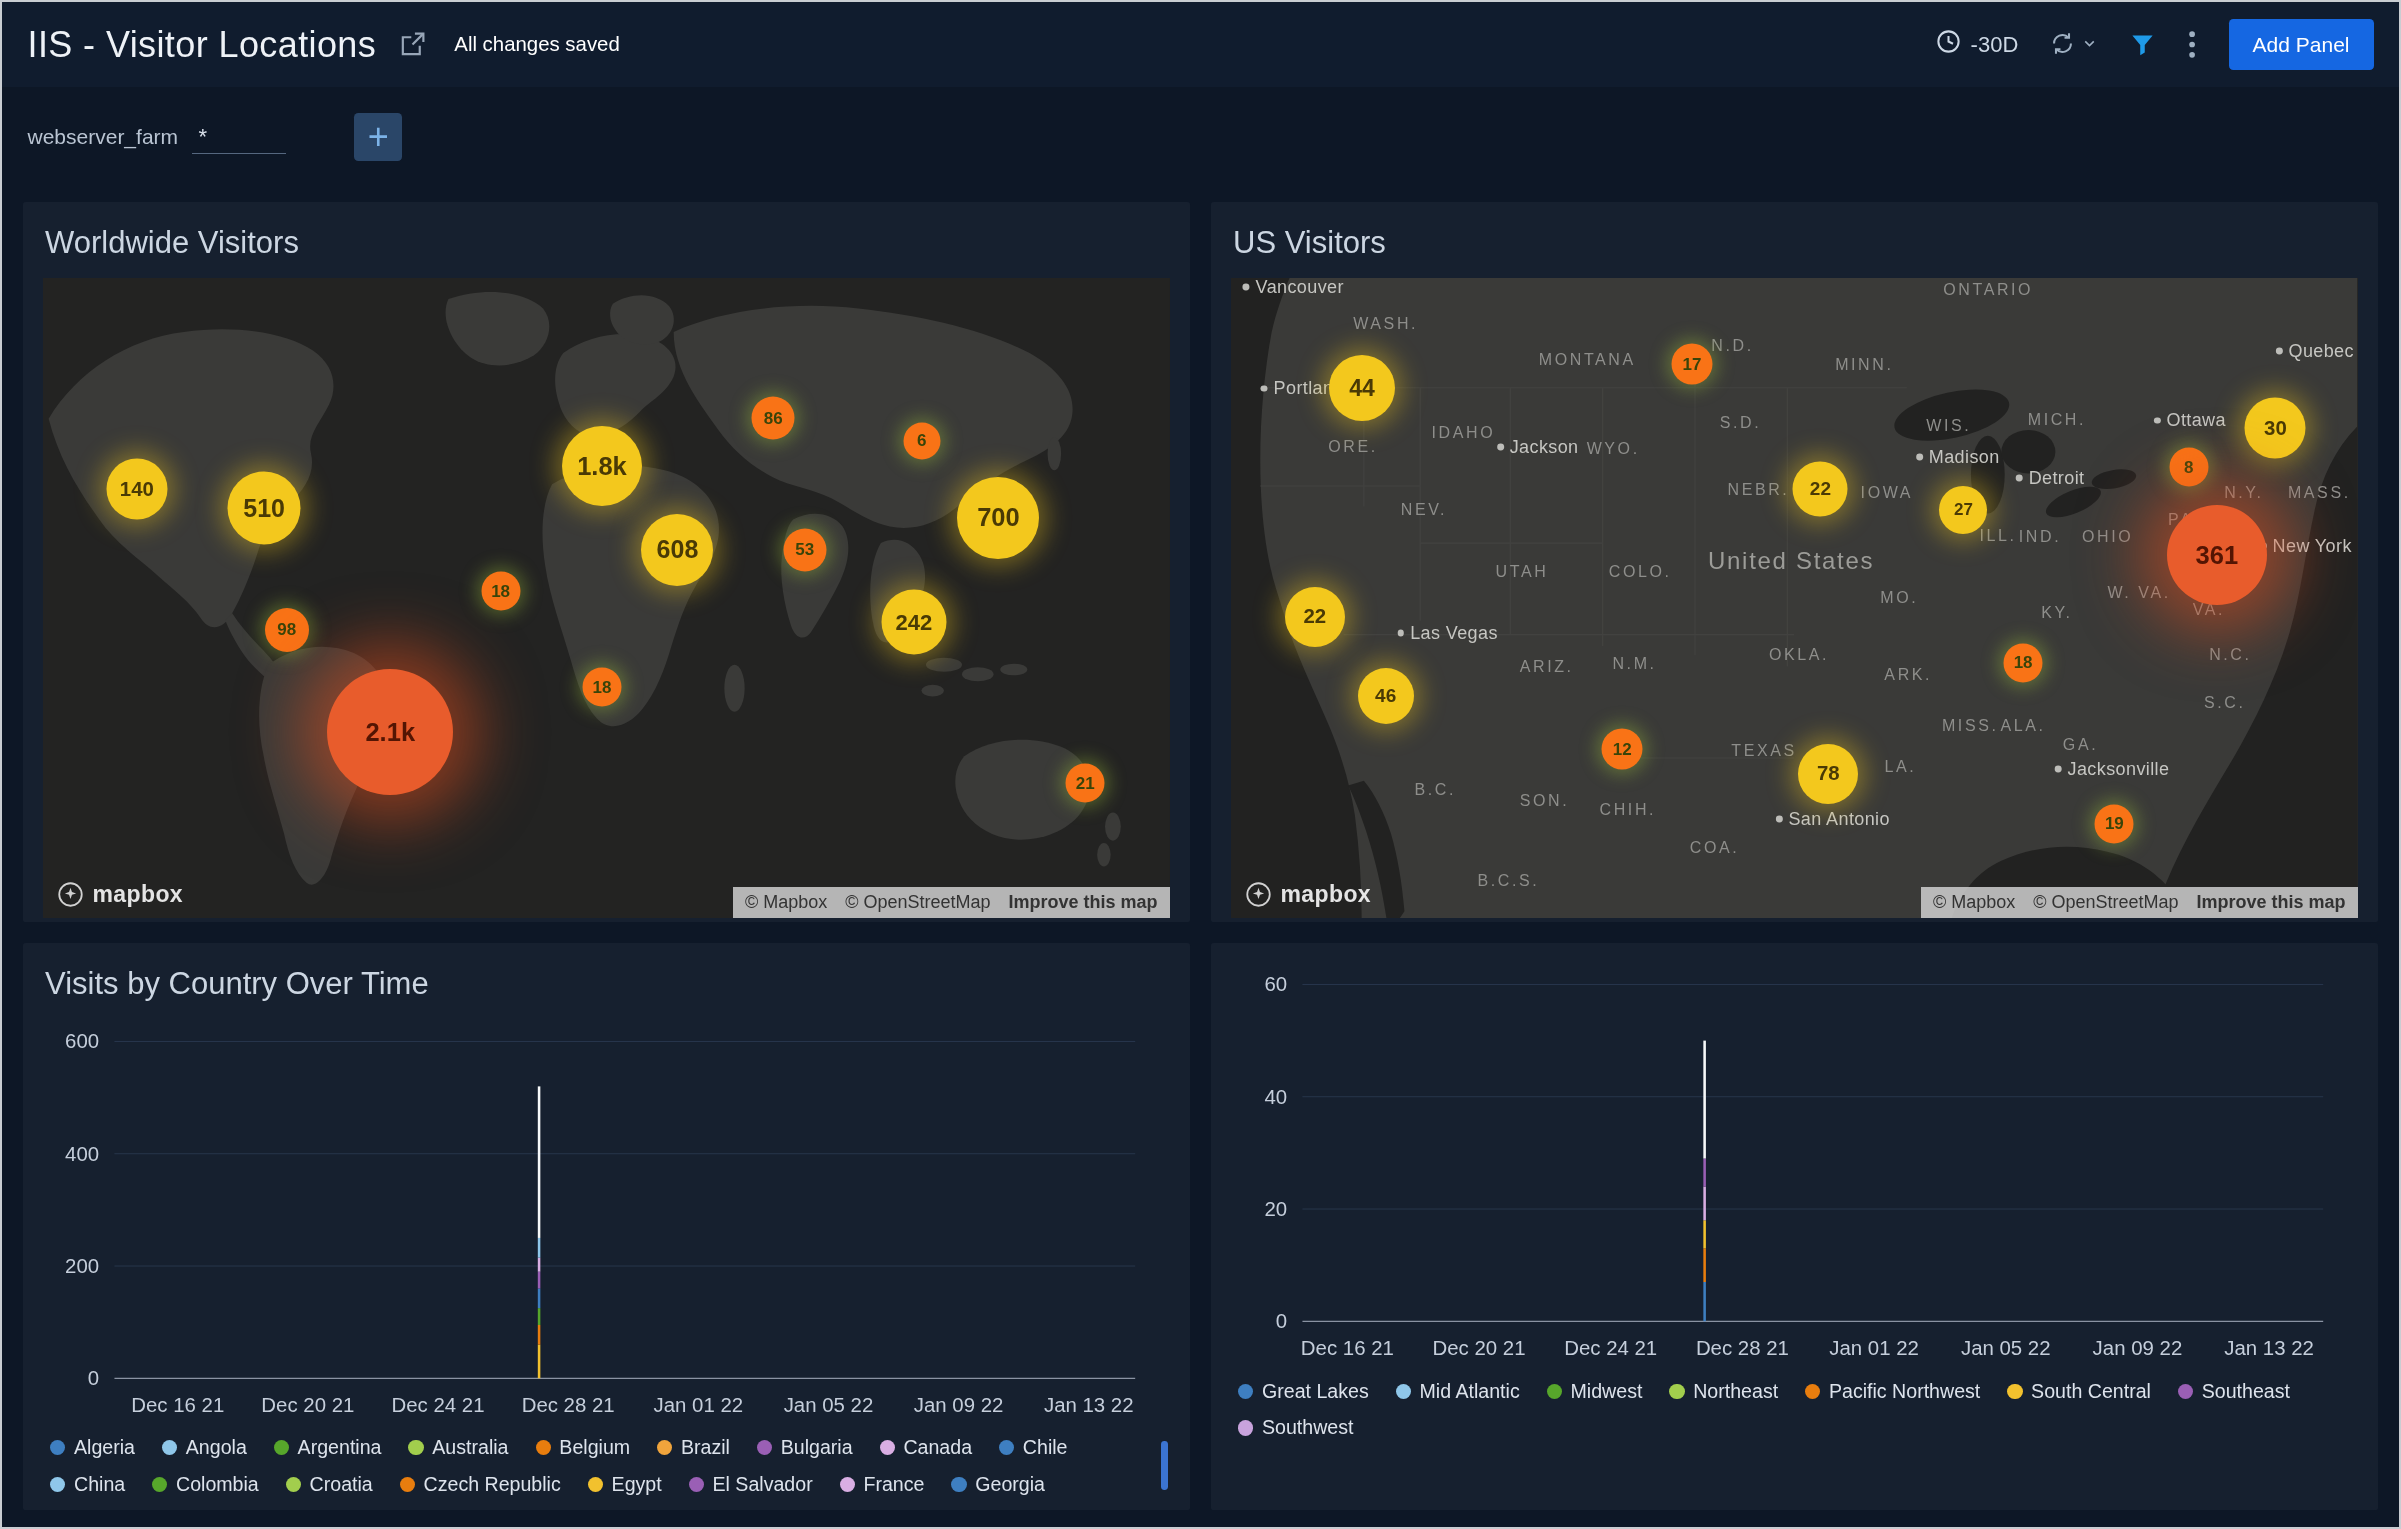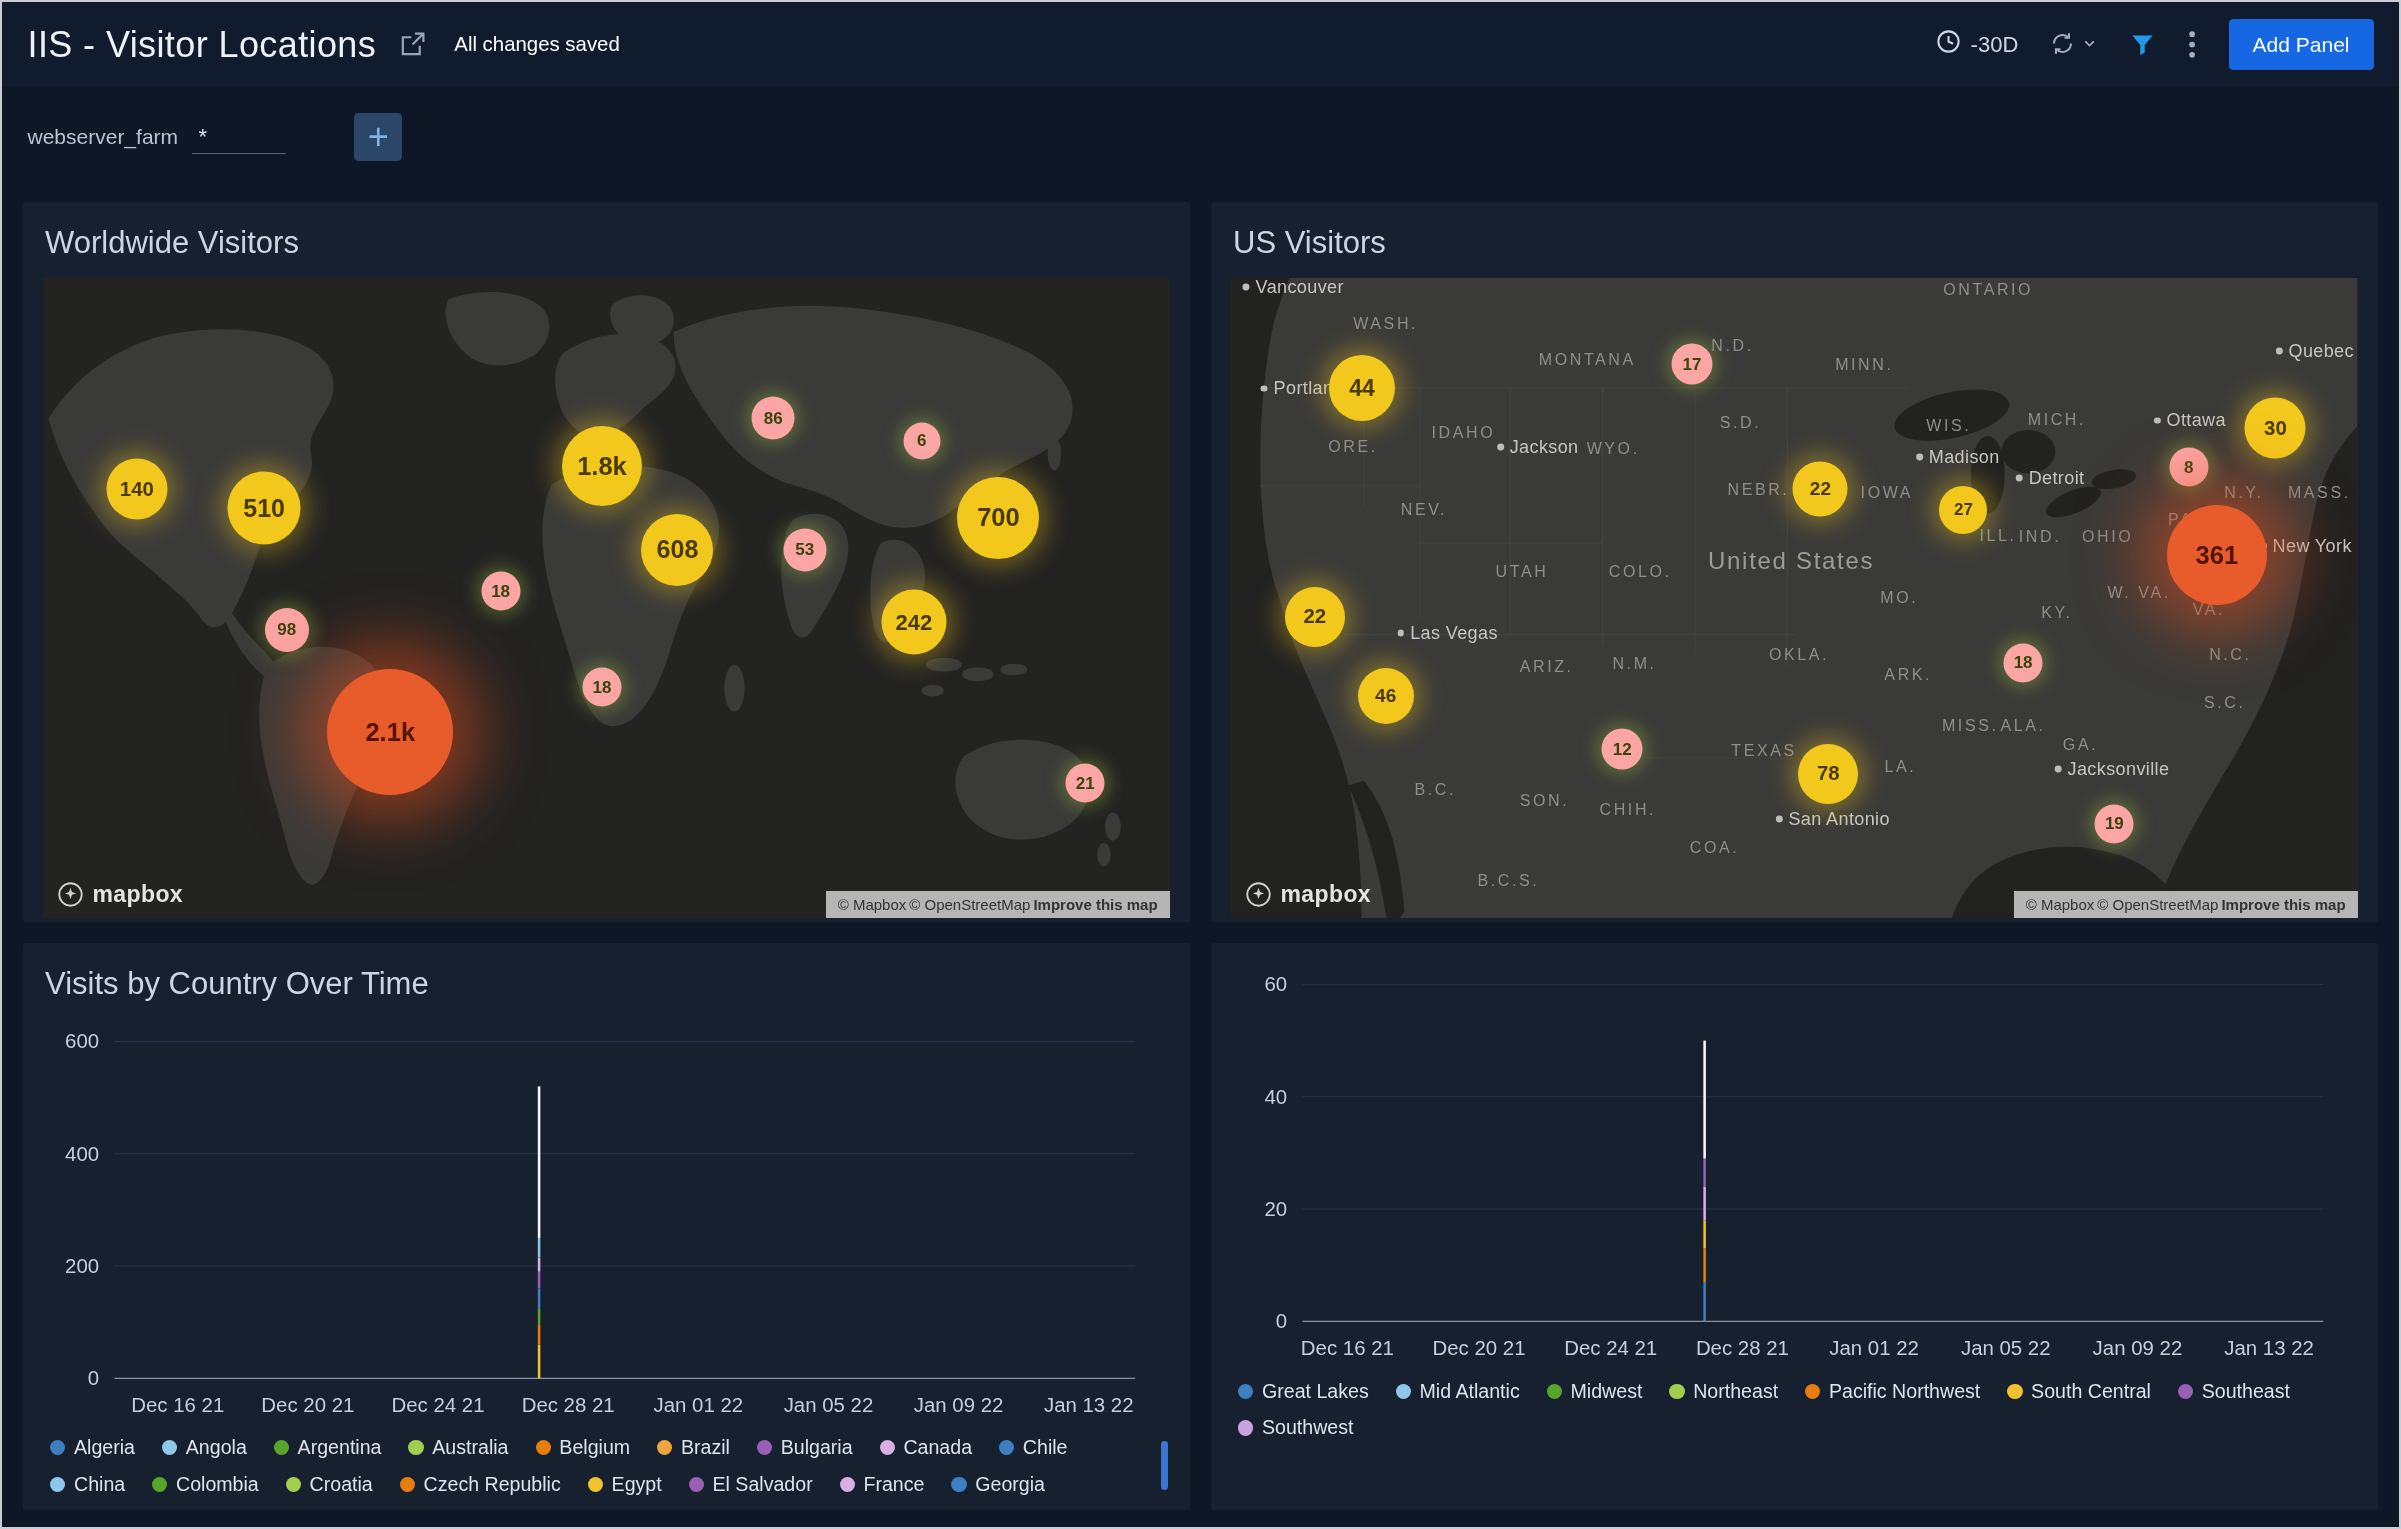--- a/index.html
+++ b/index.html
@@ -50,36 +50,36 @@
   .panel-title { font-size:31px; font-weight:400; color:#ccd6e2; margin:3.4px 0 17px 1.7px; }
   
   .map { position:relative; width:100%; height:640px; background:#232322; overflow:hidden; }
   .map svg.basemap { position:absolute; inset:0; width:100%; height:100%; }
   .bubble-layer, .label-layer { position:absolute; inset:0; }
   .bubble {
     position:absolute; transform:translate(-50%,-50%); border-radius:50%;
     display:flex; align-items:center; justify-content:center; font-weight:bold; cursor:pointer;
   }
   .bubble.yellow { background:#f3c81d; color:#4a3a05; box-shadow:0 0 24px 7.7px rgba(243,200,29,.38); }
-  .bubble.green  { background:#fca5a5; color:#394409; box-shadow:0 0 17px 5.1px rgba(168,207,61,.35); }
+  .bubble.green  { background:#f97316; color:#394409; box-shadow:0 0 17px 5.1px rgba(168,207,61,.35); }
   .bubble.red    { background:#e85c2c; color:#541503; box-shadow:0 0 60px 29px rgba(230,80,30,.5); }
   .map-label {
     position:absolute; transform:translate(-50%,-50%); white-space:nowrap;
     color:#8e8e8b; font-size:16px; letter-spacing:2.6px;
   }
   .map-label.city { color:#c6c6c2; letter-spacing:0.4px; font-size:18px; display:flex; align-items:center; gap:6px; }
   .map-label.city::before { content:""; width:6.8px; height:6.8px; border-radius:50%; background:#bdbdb9; }
   .map-label.country { color:#9c9c98; font-size:24px; letter-spacing:1.7px; }
   .mapbox-logo {
     position:absolute; left:13.6px; bottom:10.2px; display:flex; align-items:center; gap:8.5px;
     color:#fff; font-size:23px; font-weight:bold; letter-spacing:0.4px; opacity:.88; cursor:pointer;
   }
   .attribution {
     position:absolute; right:0; bottom:0; background:rgba(214,214,214,.82); color:#333;
-    font-size:15px; padding:5.1px 12px; display:flex; gap:3px; align-items:center;
+    font-size:18px; padding:5.1px 12px; display:flex; gap:18px; align-items:center;
   }
   .attribution .improve { font-weight:bold; cursor:pointer; }
   .attribution span { cursor:pointer; }
   
   .chart-svg { width:100%; height:409px; display:block; }
   .chart-svg text { font-family:"Liberation Sans", sans-serif; }
   .legend { display:flex; flex-wrap:wrap; column-gap:27px; row-gap:13.6px; margin:8.5px 3.4px 0 6.8px; max-height:89px; overflow:hidden; position:relative; }
   .legend-item { display:flex; align-items:center; gap:8.5px; font-size:19.6px; color:#dde3ec; cursor:pointer; }
   .legend-dot { width:15.3px; height:15.3px; border-radius:50%; flex:none; }
   .legend-wrap { position:relative; }

